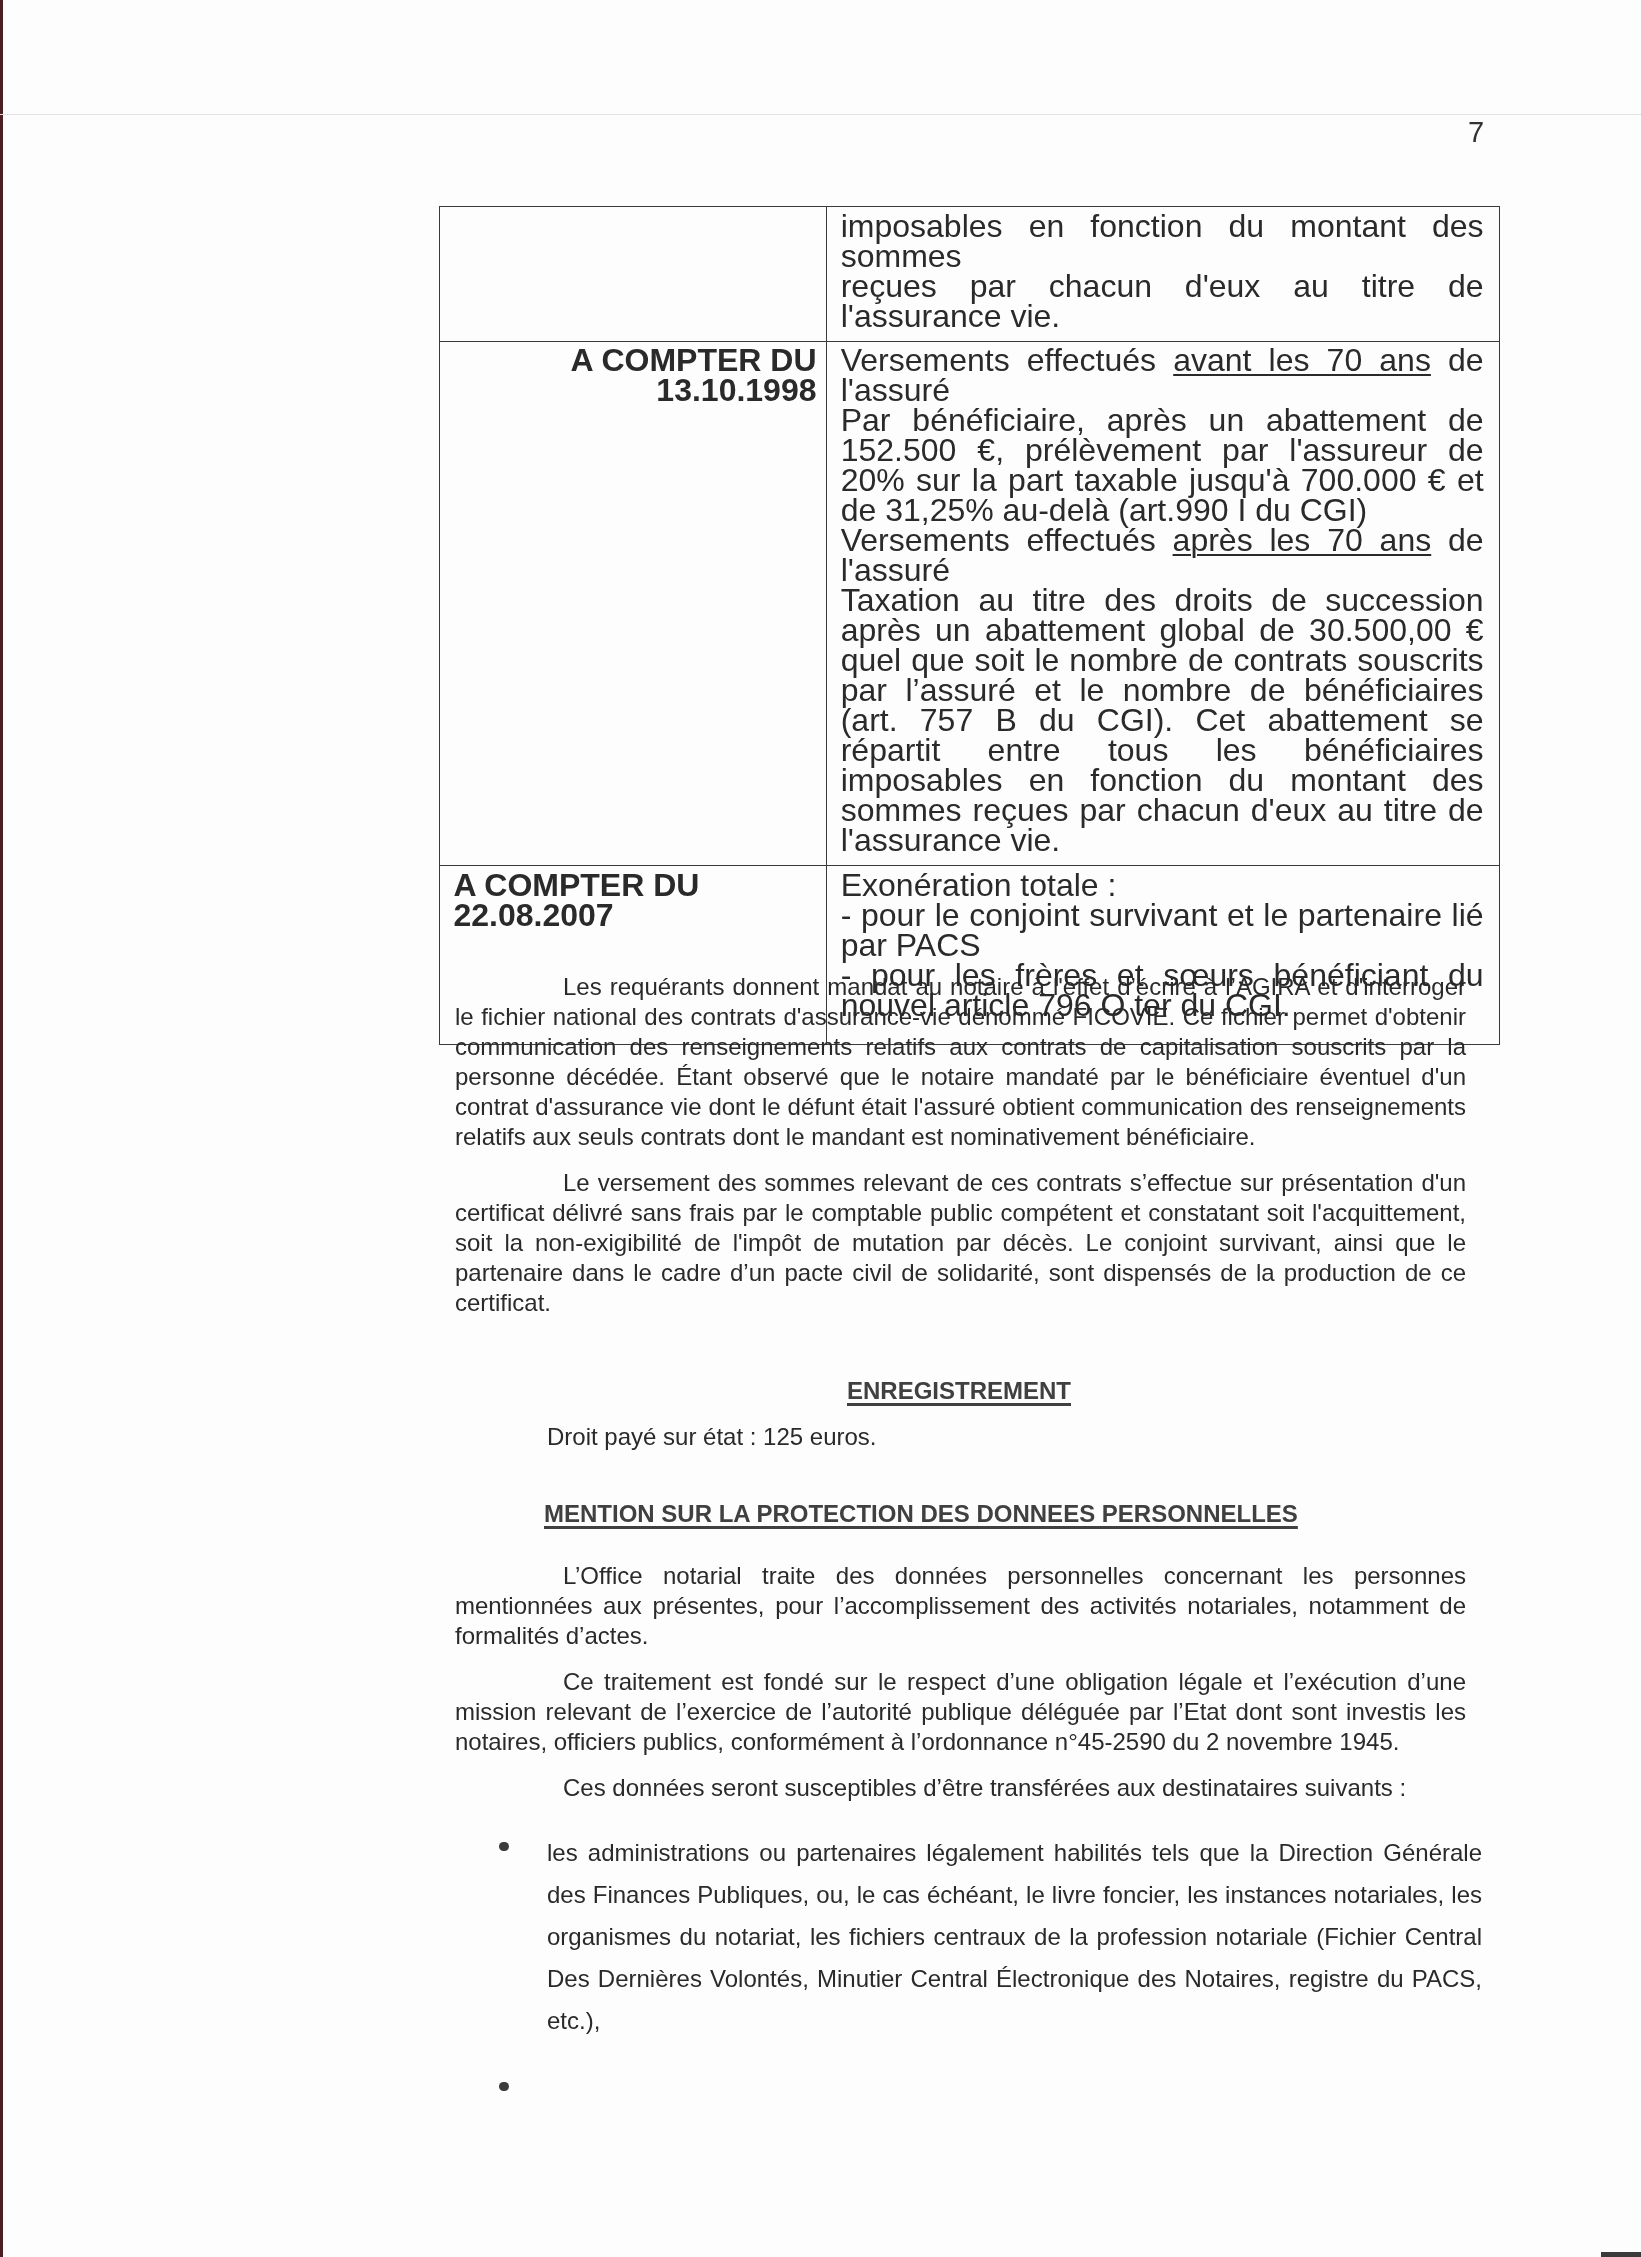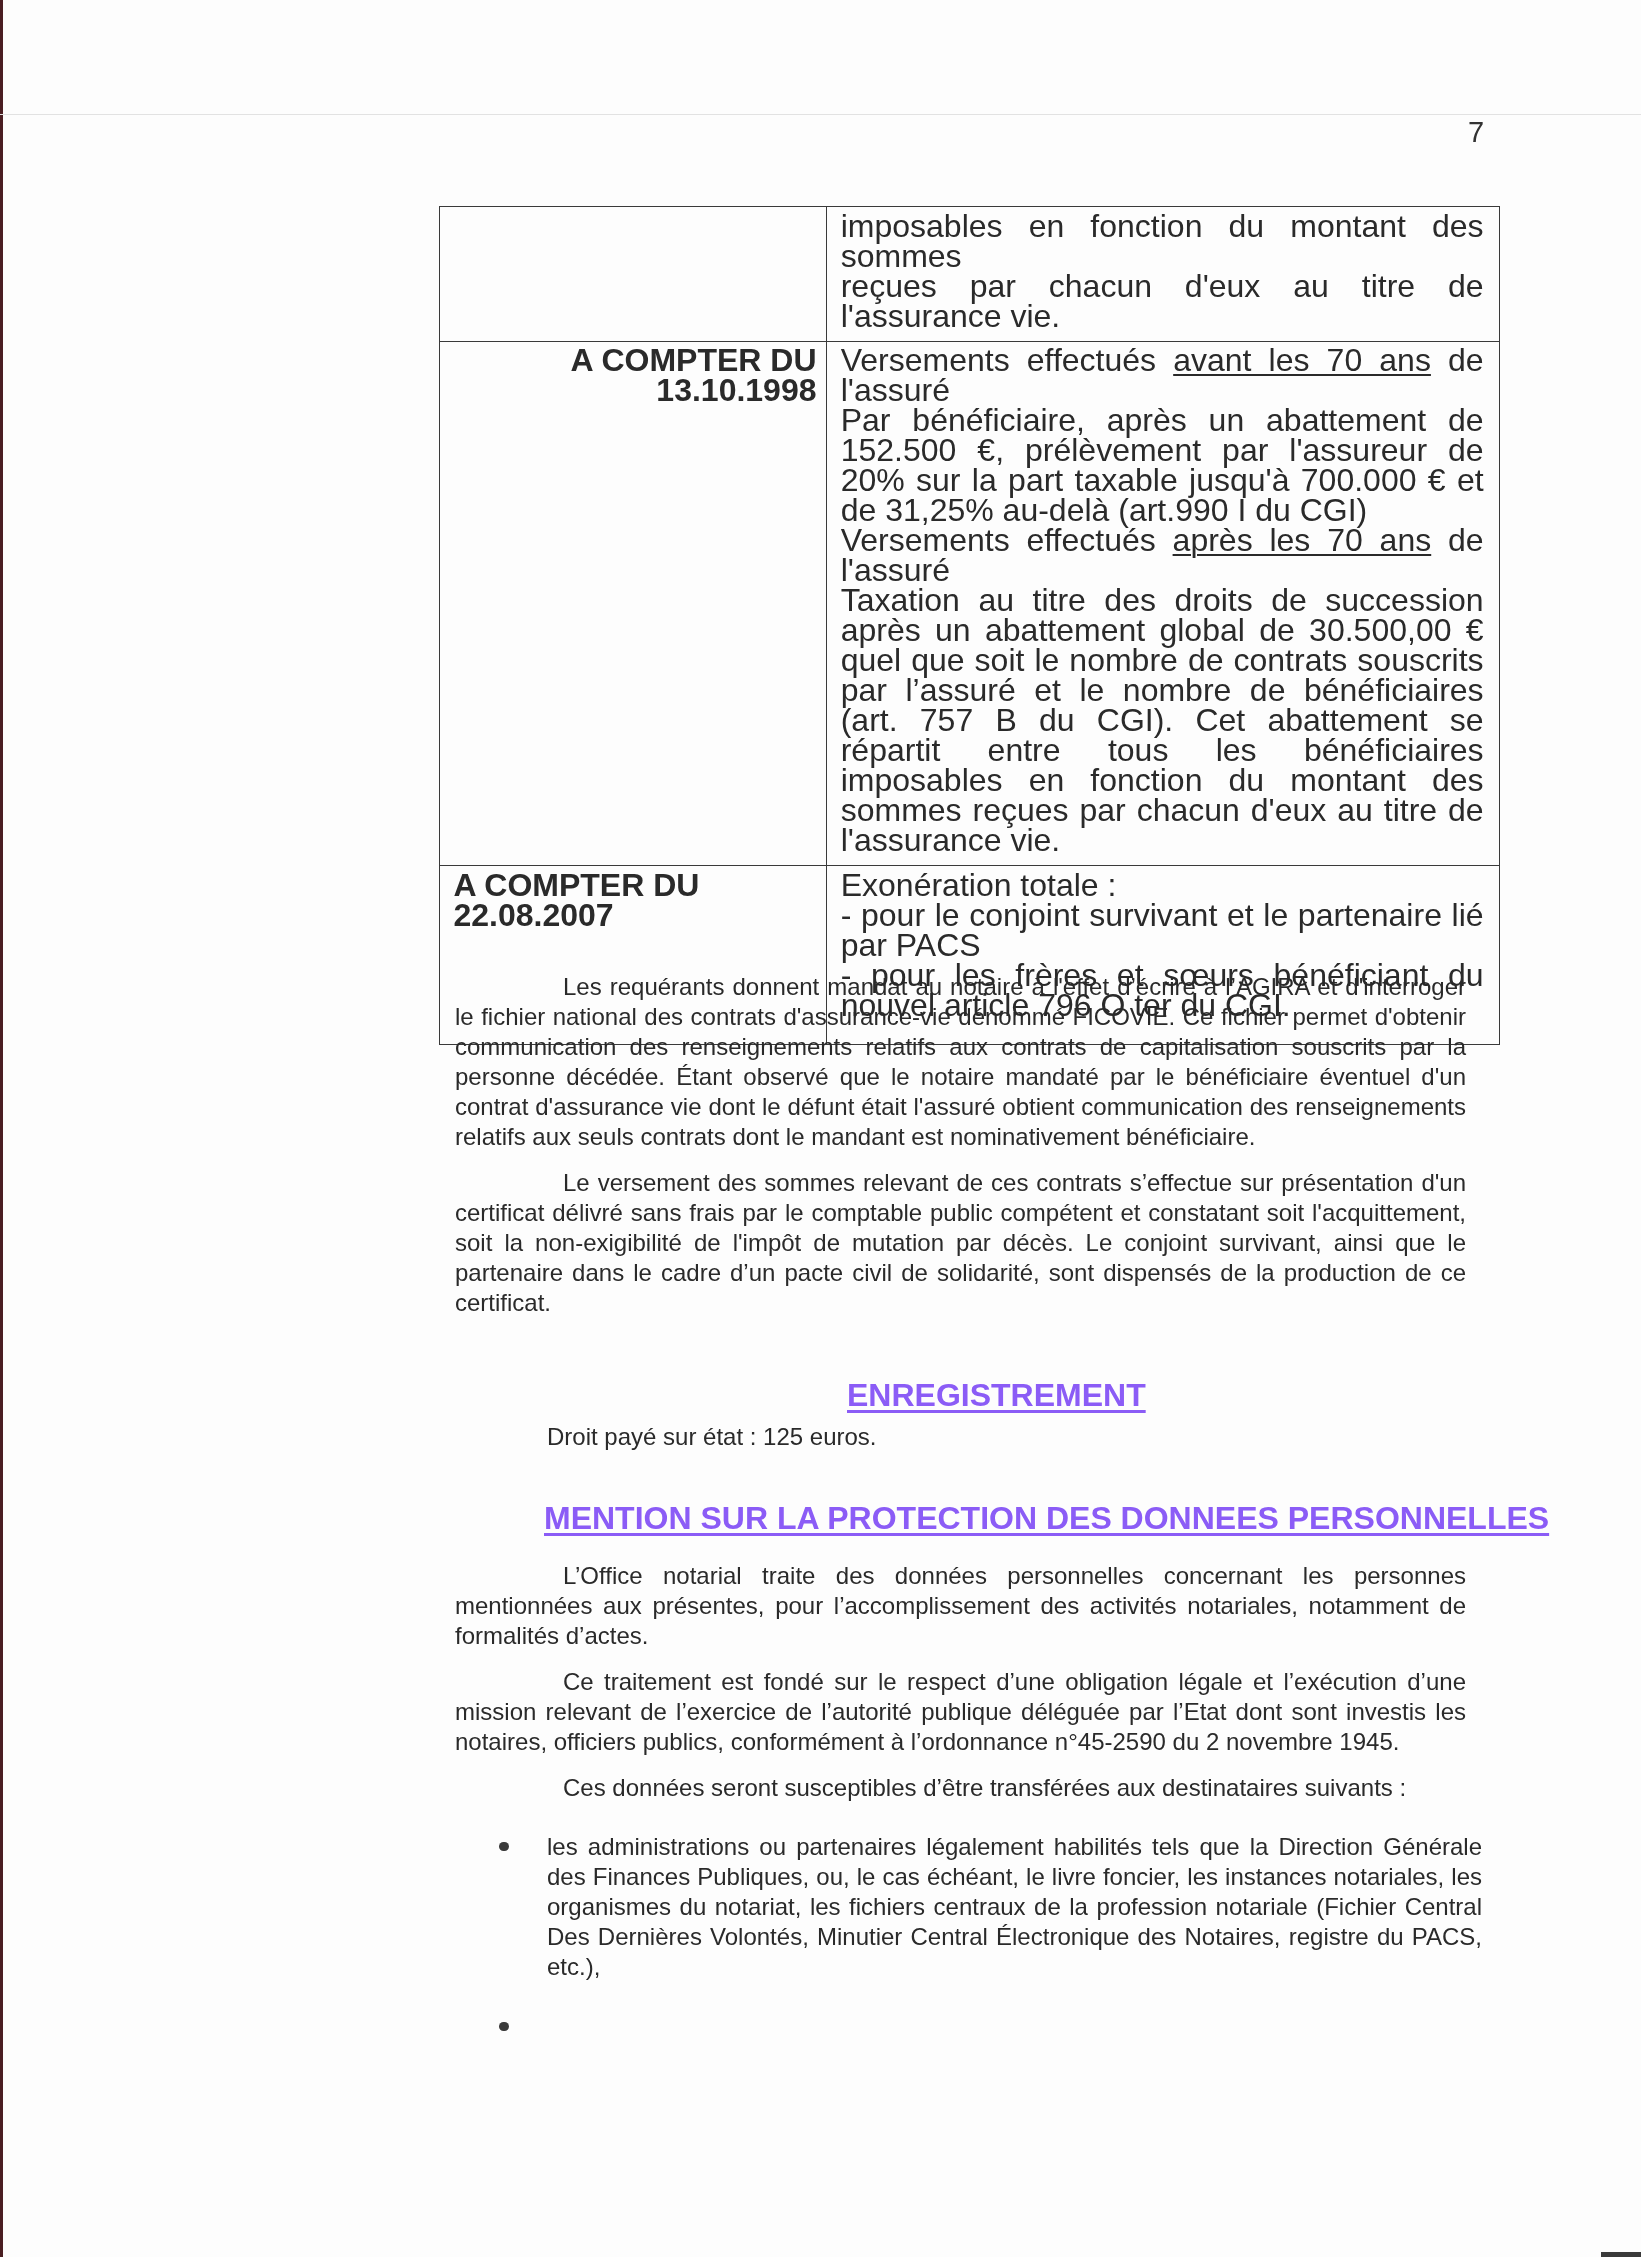--- a/index.html
+++ b/index.html
@@ -45,28 +45,28 @@
 
     
     .body {
       position: absolute; left: 439px; width: 1043px;
       font-size: 24px; line-height: 30px;
     }
     .para { margin: 16px; text-align: justify; text-indent: 108px; }
     .heading {
       position: absolute; font-weight: bold; text-decoration: underline;
       text-decoration-thickness: 2.9px; text-underline-offset: 3.9px;
-      font-size: 32px; color: #8b5cf6;
+      font-size: 24px; color: #404040;
     }
     .simple {
       position: absolute; left: 547px; font-size: 24px;
     }
     .bullets {
       position: absolute; left: 439px; width: 1043px; margin: 0; padding: 0; list-style: none;
-      font-size: 24px; line-height: 30px;
+      font-size: 24px; line-height: 42px;
     }
     .bullets li { position: relative; padding-left: 108px; text-align: justify; }
     .bullet-dot {
       position: absolute; left: 60px; top: 9.7px; width: 9.7px; height: 9.7px; border-radius: 50%;
       background: #3a3a3a;
     }
   </style>
 </head>
 <body>
 

